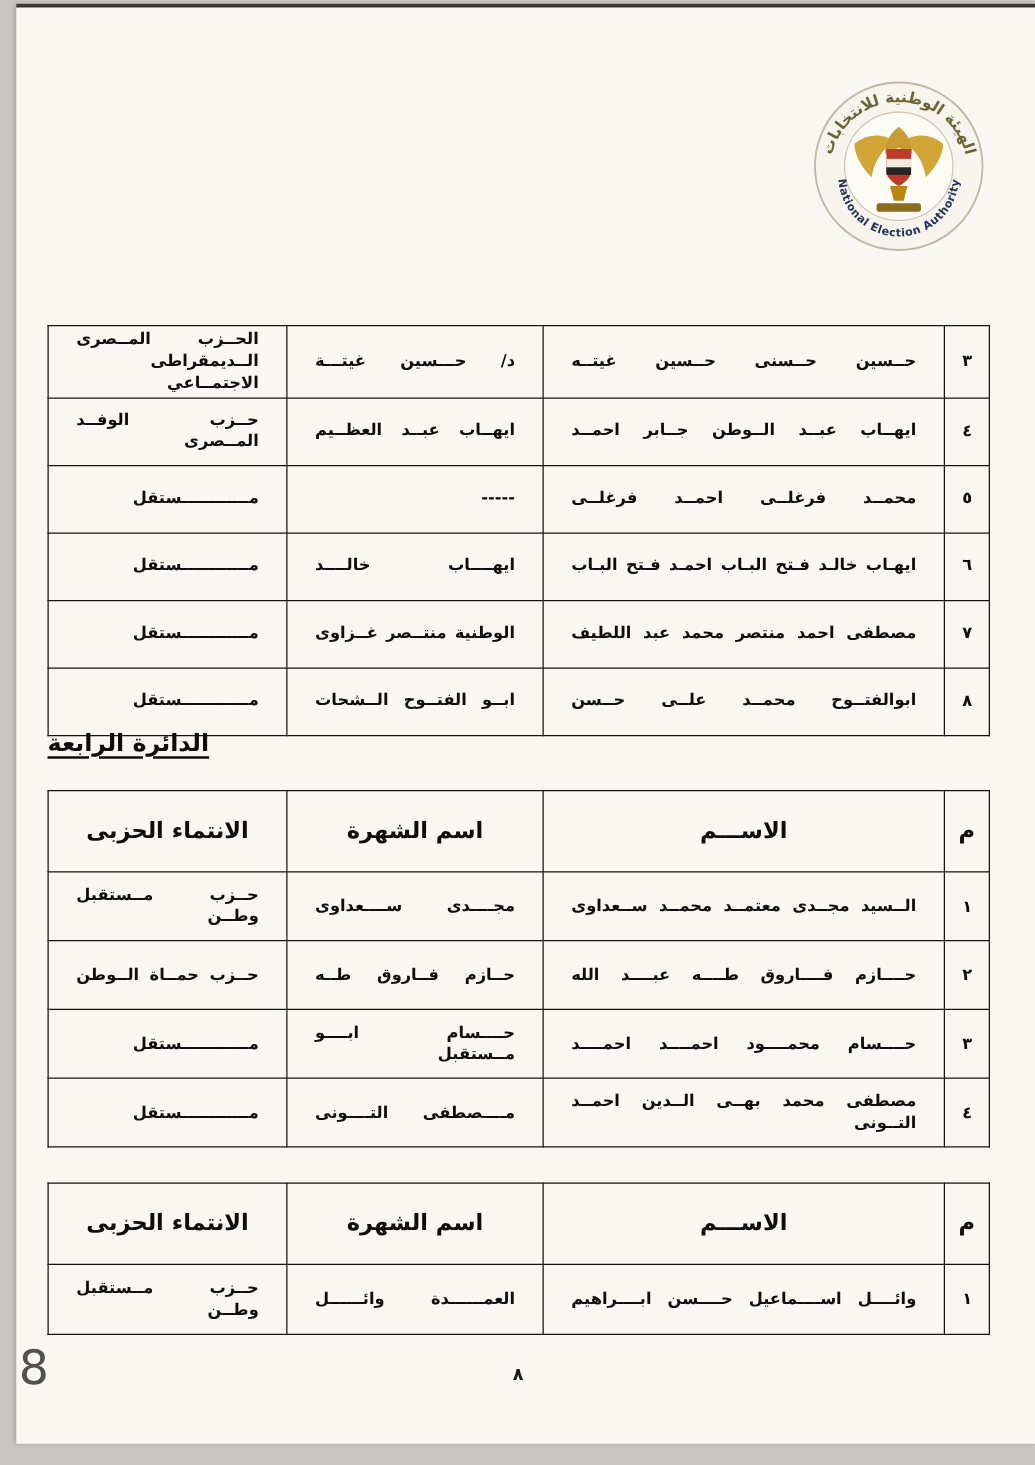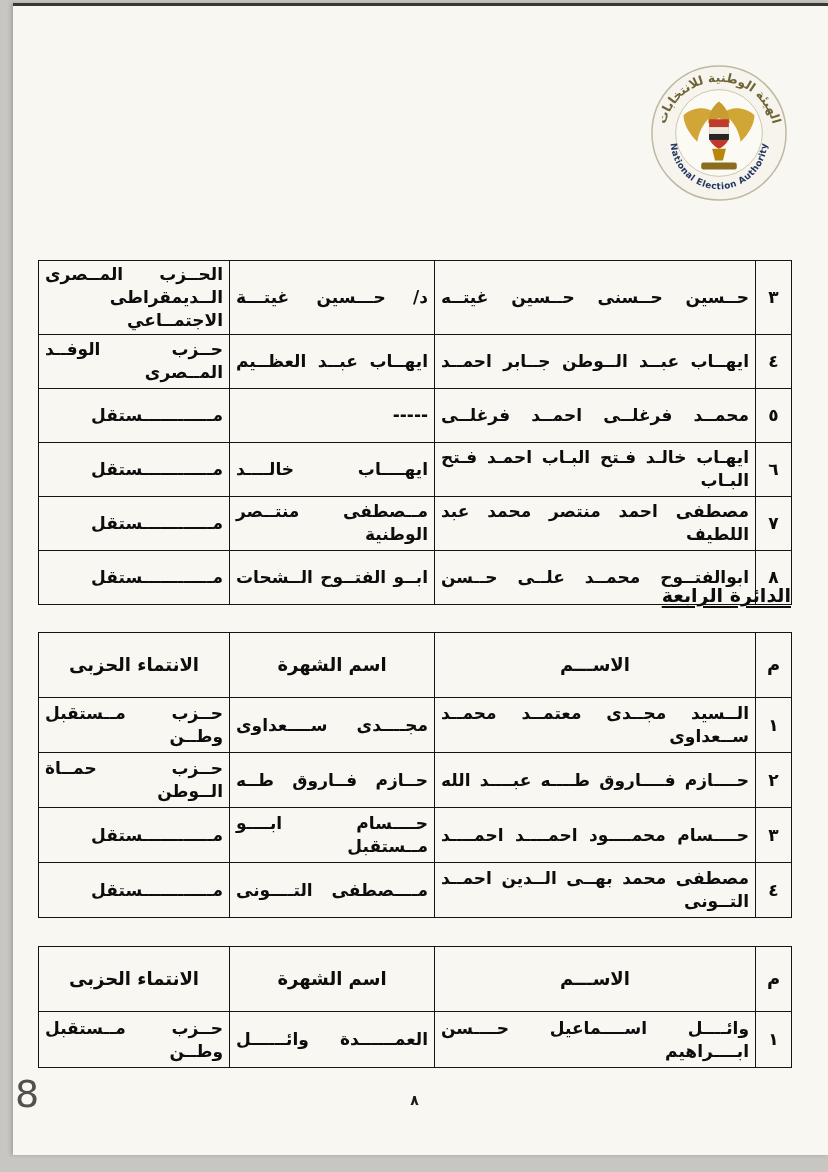--- a/index.html
+++ b/index.html
@@ -21,39 +21,39 @@
   .logo-en{font-family:"DejaVu Sans",sans-serif;font-weight:bold;letter-spacing:.4px;}
   
   table.cand{
     position:absolute;left:25px;width:753px;
     border-collapse:collapse;table-layout:fixed;
     background:transparent;
   }
   table.cand td,table.cand th{
     border:1.6px solid #141414;
     font-weight:bold;color:#0d0d0d;
-    font-size:17px;line-height:1.35;
-    overflow:hidden;padding:2px 6px;vertical-align:middle;
+    font-size:13px;line-height:1.35;
+    overflow:hidden;padding:2px 22px;vertical-align:middle;
   }
   table.cand th{font-size:18px;text-align:center;padding:20px 4px;}
   .t1{top:254px;}
   .t1 tr{height:54px;}
   .t2{top:626px;}
   .t2 thead tr{height:46px;}
   .t2 tbody tr{height:55px;}
   .t3{top:940px;}
   .t3 thead tr{height:46px;}
   .t3 tbody tr{height:56px;}
   .c-num{text-align:center;padding:2px 2px;}
   .c-name,.c-shohra,.c-party{
     text-align:justify;text-align-last:justify;
   }
   
   .section-title{
-    position:absolute;left:25px;width:753px;text-align:right;
+    position:absolute;left:25px;width:753px;text-align:left;
     font-size:19px;font-weight:bold;color:#0d0d0d;
   }
   .section-title span{
     text-decoration:underline;text-underline-offset:4px;
     text-decoration-thickness:2px;
   }
   .st4{top:578px;}
   .st5{top:896px;}
   
   .page-footer{
@@ -127,21 +127,21 @@
       </tr>
       <tr>
         <td class="c-num">٦</td>
         <td class="c-name">ايهـاب خالـد فـتح البـاب احمـد فـتح البـاب</td>
         <td class="c-shohra">ايهــــاب خالــــد</td>
         <td class="c-party">مــــــــــــستقل</td>
       </tr>
       <tr>
         <td class="c-num">٧</td>
         <td class="c-name">مصطفى احمد منتصر محمد عبد اللطيف</td>
-        <td class="c-shohra">مــصطفى منتــصر الوطنية</td>
+        <td class="c-shohra">الوطنية منتــصر غــزاوى</td>
         <td class="c-party">مــــــــــــستقل</td>
       </tr>
       <tr>
         <td class="c-num">٨</td>
         <td class="c-name">ابوالفتــوح محمــد علــى حــسن</td>
         <td class="c-shohra">ابــو الفتــوح الــشحات</td>
         <td class="c-party">مــــــــــــستقل</td>
       </tr>
     </tbody>
   </table>

